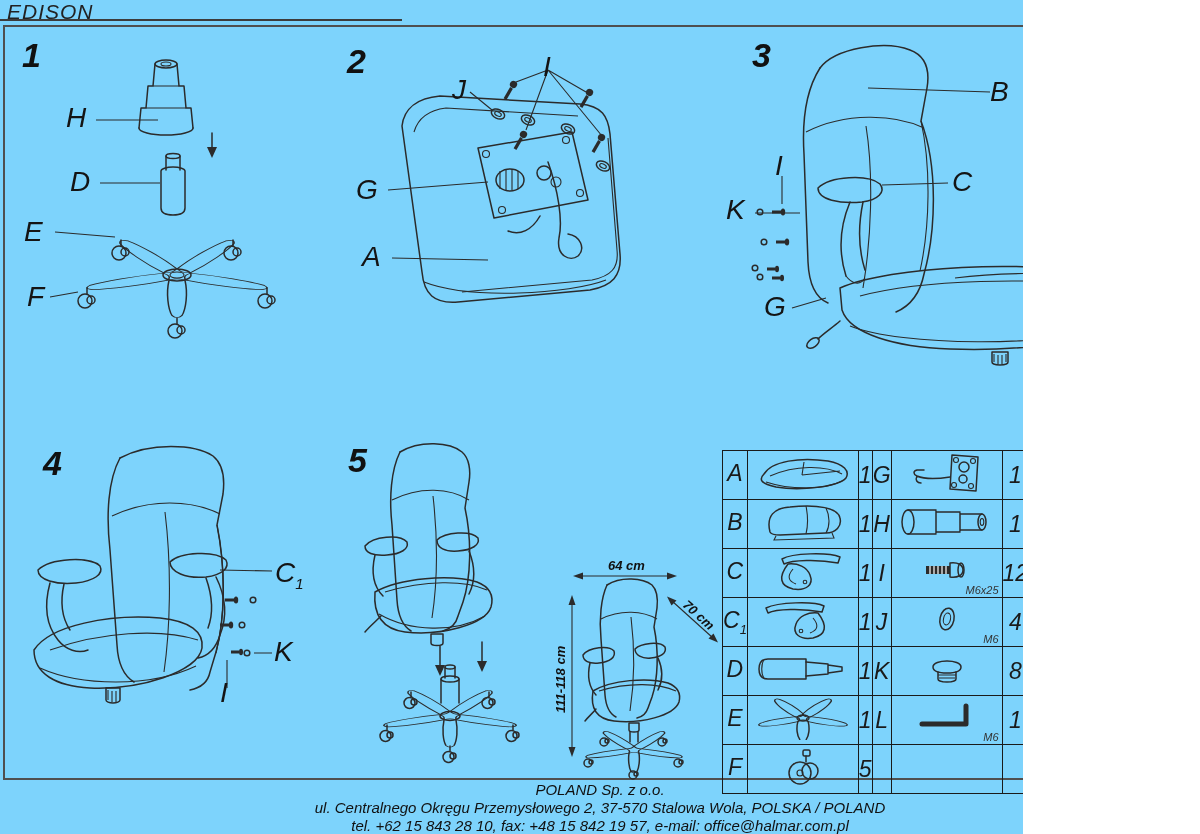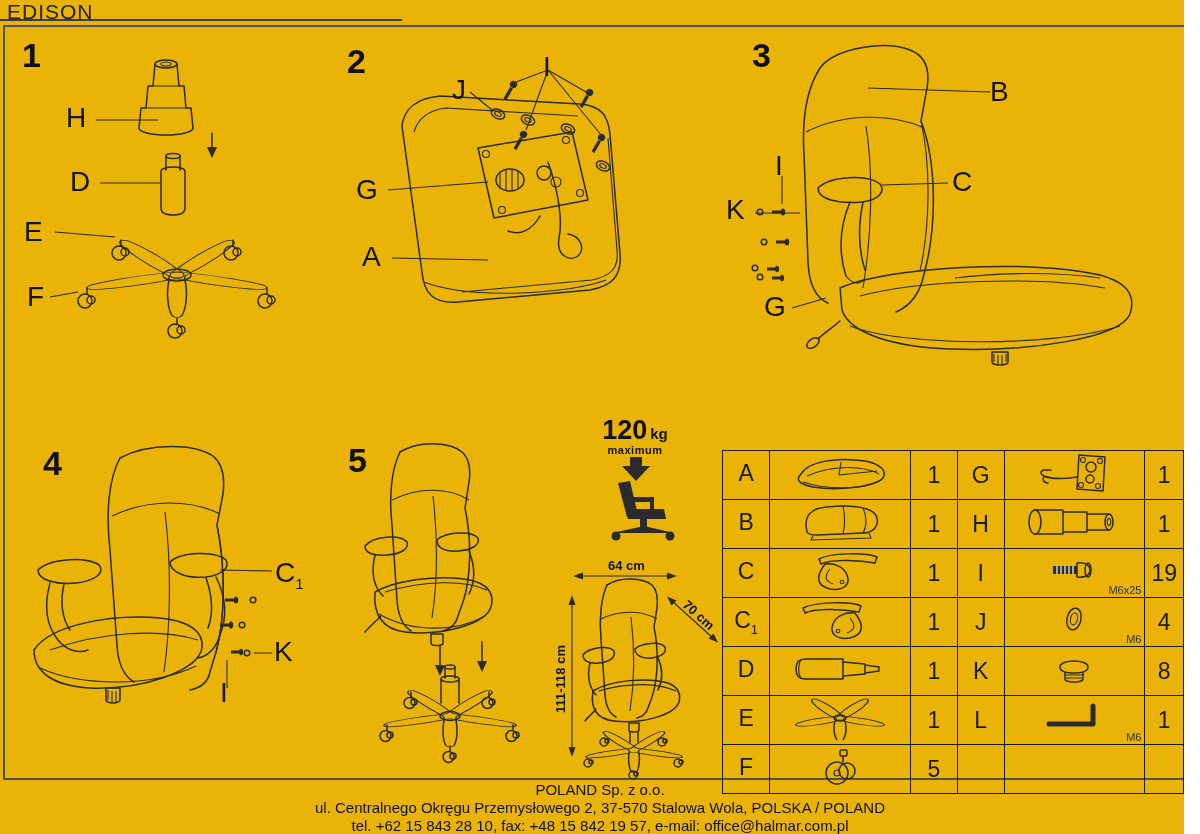--- a/index.html
+++ b/index.html
@@ -1,17 +1,17 @@
 <!DOCTYPE html>
 <html><head>
 <meta charset="utf-8">
 <style>
   html,body{margin:0;padding:0;background:#fff;}
-  .sheet{position:relative;width:1184px;height:834px;background:#eab308;overflow:hidden;
-         font-family:"Liberation Sans", sans-serif;color:#1a1a1a;}
+  .sheet{position:relative;width:1023px;height:834px;background:#7dd3fc;overflow:hidden;
+         font-family:"Liberation Sans", sans-serif;color:#1a1a1a;font-style:italic;}
   .title{position:absolute;left:7px;top:0px;font-size:21px;letter-spacing:1px;color:#222;}
   .title-rule{position:absolute;left:0;top:19px;width:402px;height:2px;background:#3c3c3c;}
   .main-box{position:absolute;left:3px;top:25px;width:1192px;height:751px;border:2px solid #4f4f4f;}
   .pnum{position:absolute;font-size:34px;font-weight:700;color:#111;line-height:1;}
   .plabel{position:absolute;font-size:28px;color:#141414;line-height:1;}
   .plabel sub{font-size:15px;}
   .panel-svg{position:absolute;}
   svg .ln{fill:none;stroke:#2b2b2b;stroke-width:1.5;stroke-linecap:round;stroke-linejoin:round;}
   svg .thin{fill:none;stroke:#2b2b2b;stroke-width:1.1;}
   svg .fill{fill:#2b2b2b;stroke:none;}
@@ -355,34 +355,20 @@
           <circle cx="3" cy="10" r="3"></circle>
         </g>
       <g class="ln" transform="translate(144,272)">
           <path d="M0,0 v5"></path>
           <circle cx="-1.5" cy="11" r="5.5"></circle>
           <circle cx="3" cy="10" r="3"></circle>
         </g>
     </g>
   </svg>
 
-  <div class="weight">
-    <div class="w-line1"><span>120</span><span class="w-kg">kg</span></div>
-    <div class="w-max">maximum</div>
-    <svg width="90" height="84" viewBox="0 0 90 84" style="margin-top:1px">
-      <polygon class="fill" points="40,0 52,0 52,9 60,9 46,24 32,9 40,9"></polygon>
-      <path class="fill" d="M28,26 L40,24 L48,58 L37,60 Z"></path>
-      <path class="fill" d="M36,52 L74,52 L76,62 L38,62 Z"></path>
-      <path class="fill" d="M40,40 L64,40 L64,45 L42,45 Z M60,40 L64,40 L64,54 L60,54 Z"></path>
-      <rect class="fill" x="50" y="62" width="7" height="9"></rect>
-      <path class="fill" d="M22,76 L84,76 L54,69 Z"></path>
-      <circle class="fill" cx="26" cy="79" r="4.5"></circle>
-      <circle class="fill" cx="80" cy="79" r="4.5"></circle>
-    </svg>
-  </div>
 
   <svg class="panel-svg" style="left:555px;top:545px" width="190" height="235" viewBox="0 0 190 235">
     <text class="dimtxt" x="53" y="25">64 cm</text>
     <path class="thin" d="M24,31 H116"></path>
       <polygon class="fill" points="18,31 28,27.5 28,34.5"></polygon>
       <polygon class="fill" points="122,31 112,27.5 112,34.5"></polygon>
     <path class="thin" d="M17,56 V206"></path>
       <polygon class="fill" points="17,50 13.5,60 20.5,60"></polygon>
       <polygon class="fill" points="17,212 13.5,202 20.5,202"></polygon>
     <text class="dimtxt" transform="translate(10,168) rotate(-90)">111-118 cm</text>
@@ -503,21 +489,21 @@
       <td class="letter">I</td>
       <td class="icon">
         <svg width="110" height="44" viewBox="0 0 110 44">
           <rect class="fill" x="34" y="17" width="24" height="8"></rect>
           <path d="M38,17 v8 M42,17 v8 M46,17 v8 M50,17 v8 M54,17 v8" stroke="#fff" stroke-width="1.2" fill="none"></path>
           <path class="ln" d="M58,14 C66,13 71,16 71,21 C71,26 66,29 58,28 Z"></path>
           <ellipse class="ln" cx="69" cy="21" rx="3" ry="7"></ellipse>
         </svg>
         <span class="spec">M6x25</span>
       </td>
-      <td class="qty2">19</td>
+      <td class="qty2">12</td>
     </tr>
     <tr>
       <td class="letter"><span>C</span><sub>1</sub></td>
       <td class="icon">
         <svg width="110" height="44" viewBox="0 0 110 44">
           <path class="ln" d="M18,10 C30,4 66,3 76,8 L74,14 C54,10 28,11 20,15 Z"></path>
           <path class="ln" d="M70,15 C80,28 78,37 65,40 C52,42 44,36 48,26 C51,18 60,14 70,15 Z"></path>
           <path class="thin" d="M65,20 C71,27 70,32 62,35"></path>
           <circle class="thin" cx="53" cy="33" r="1.8"></circle>
         </svg>

